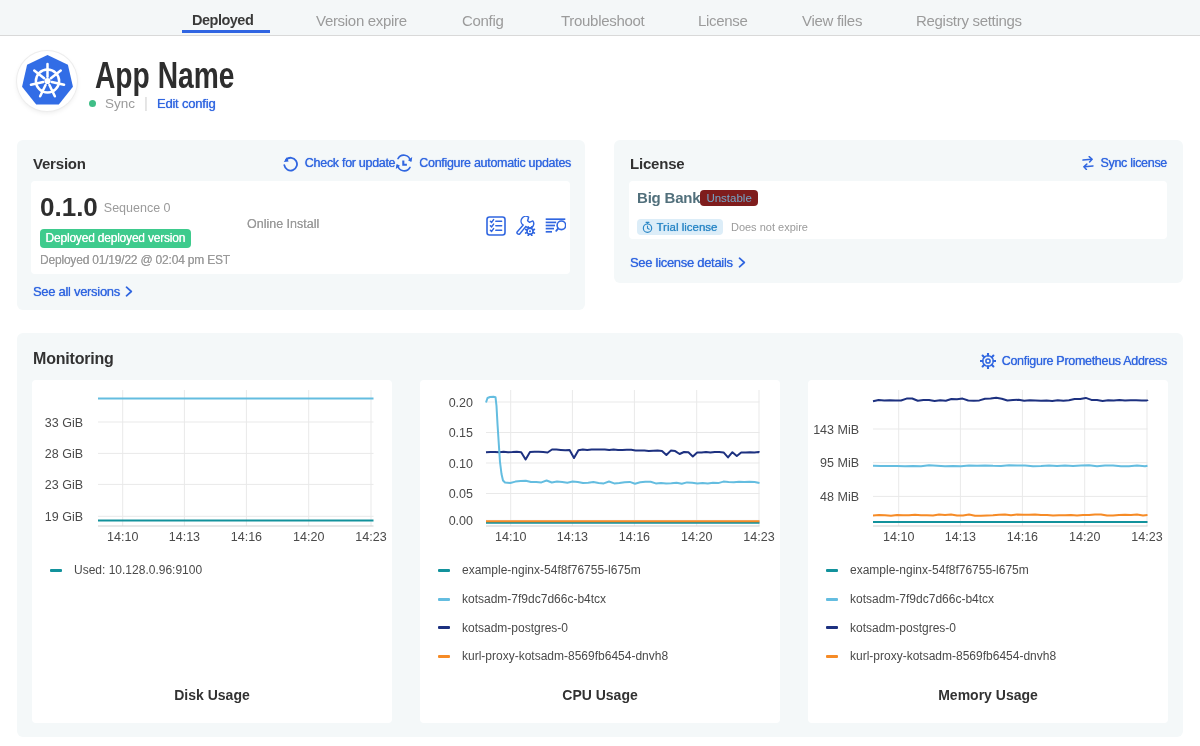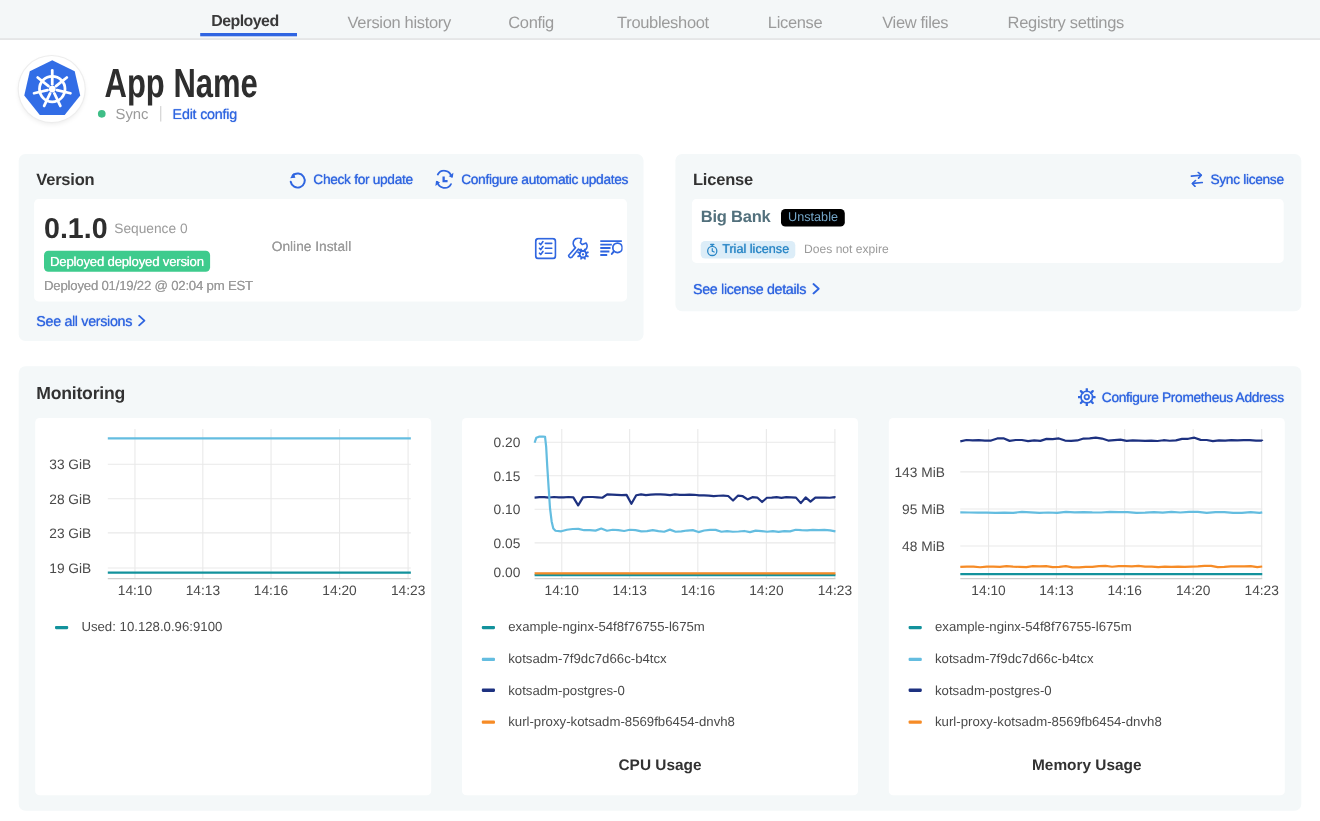--- a/index.html
+++ b/index.html
@@ -20,21 +20,21 @@
 .hlink { font-size:12.5px; font-weight:normal; text-shadow:0 0 0.85px currentColor; color:#3066e0; text-decoration:none; display:inline-flex; align-items:center; letter-spacing:-0.3px; white-space:nowrap; }
 .hlink svg { margin-right:6px; }
 
 .v010 { font-size:26px; font-weight:bold; color:#2e2e2e; }
 .seq { font-size:12.5px; color:#9b9b9b; margin-left:6px; position:relative; top:-4px; }
 .gbadge { display:inline-block; background:#3ecb8d; color:#fff; font-size:12px; font-weight:normal; text-shadow:0 0 0.7px #fff; padding:2.5px 5.5px; border-radius:4px; letter-spacing:-0.2px; }
 .deployed { font-size:12px; color:#9b9b9b; font-weight:normal; text-shadow:0 0 0.6px currentColor; letter-spacing:-0.2px; }
 .oinstall { font-size:12.5px; color:#9b9b9b; font-weight:normal; text-shadow:0 0 0.6px currentColor; }
 
 .bigbank { font-size:15px; font-weight:bold; color:#52707c; letter-spacing:-0.2px; }
-.unstable { display:inline-block; background:#000000; color:#74a6c8; font-size:11.5px; padding:2px 6px; border-radius:4px; margin-left:10px; position:relative; top:-1px; }
+.unstable { display:inline-block; background:#7f1d1d; color:#74a6c8; font-size:11.5px; padding:2px 6px; border-radius:4px; position:relative; top:-1px; }
 .trial { display:inline-flex; align-items:center; background:#dcedf8; color:#2b87c6; font-size:11.5px; font-weight:normal; text-shadow:0 0 0.7px currentColor; padding:2px 5.5px 2px 4.5px; border-radius:4px; height:16px; }
 .noexpire { font-size:11px; color:#9b9b9b; margin-left:8px; }
 
 .chartcard { position:absolute; background:#fff; border-radius:4px; width:360px; height:343px; top:47px; }
 .gl { stroke:#e9e9e9; stroke-width:1; }
 .ax { stroke:#cfcfcf; stroke-width:1; }
 .ylab, .xlab { font-size:12.5px; fill:#4a4a4a; font-family:"Liberation Sans",sans-serif; }
 .ln { fill:none; stroke-width:2; stroke-linejoin:round; stroke-linecap:butt; }
 .lb { stroke:#64bde0; }
 .tl { stroke:#12929c; }
@@ -42,21 +42,21 @@
 .or { stroke:#f68b26; }
 .legend { position:absolute; left:18px; }
 .lrow { display:flex; align-items:center; height:28.7px; font-size:12px; color:#4a4a4a; }
 .ldash { width:12px; height:3px; border-radius:1px; margin-right:12px; flex:none; }
 .ctitle { position:absolute; left:0; width:100%; text-align:center; bottom:20px; font-size:14px; font-weight:bold; color:#323232; }
 </style>
 </head>
 <body>
 <div class="nav">
 <span class="active" style="left:192px;">Deployed</span>
-<span style="left:316px;">Version history</span>
+<span style="left:316px;">Version expire</span>
 <span style="left:462px;">Config</span>
 <span style="left:561px;">Troubleshoot</span>
 <span style="left:698px;">License</span>
 <span style="left:802px;">View files</span>
 <span style="left:916px;">Registry settings</span>
 <div class="underline"></div>
 </div>
 
 <div class="applogo">
     <svg width="59" height="60" viewBox="0 0 61 62" style="position:absolute;left:1px;top:0px;">
@@ -75,21 +75,21 @@
 <div class="appname">App Name</div>
 <div class="appmeta">
     <span class="dot"></span>
     <span style="font-size:13.5px;">Sync</span>
     <span class="sep">|</span>
     <a class="blue" style="font-size:13px; letter-spacing:-0.2px;">Edit config</a>
   </div>
 
 <div class="card" style="left:17px; top:140px; width:568px; height:170px;">
   <div class="card-title" style="position:absolute; left:16px; top:15px;">Version</div>
-  <div style="position:absolute; right:14px; top:14px; display:flex; gap:20px;">
+  <div style="position:absolute; right:14px; top:14px; display:flex; ">
     <a class="hlink"><svg width="17" height="18" viewBox="0 0 17 18">
           <path d="M 4.1 5.6 A 6.4 6.4 0 1 1 2.3 11.2" fill="none" stroke="#3066e0" stroke-width="1.8" stroke-linecap="round"></path>
           <polygon points="1.8,8.1 6.6,7.6 4.8,3.2" fill="#3066e0"></polygon>
         </svg> Check for update</a>
     <a class="hlink"><svg width="18" height="18" viewBox="0 0 18 18">
           <path d="M 3.0 4.6 A 6.6 6.6 0 0 1 15.3 6.6" fill="none" stroke="#3066e0" stroke-width="1.6" stroke-linecap="round"></path>
           <path d="M 15.0 13.4 A 6.6 6.6 0 0 1 2.7 11.4" fill="none" stroke="#3066e0" stroke-width="1.6" stroke-linecap="round"></path>
           <polygon points="17.2,3.0 16.6,7.7 12.9,6.2" fill="#3066e0"></polygon>
           <polygon points="0.8,15.0 1.4,10.3 5.1,11.8" fill="#3066e0"></polygon>
           <path d="M 8.3 6.4 L 8.3 10.7 L 11.9 10.7" fill="none" stroke="#3066e0" stroke-width="2.1"></path>
@@ -199,20 +199,21 @@
         <text x="152.4" y="157" class="xlab" text-anchor="middle">14:13</text>
         <text x="214.4" y="157" class="xlab" text-anchor="middle">14:16</text>
         <text x="276.7" y="157" class="xlab" text-anchor="middle">14:20</text>
         <text x="339.0" y="157" class="xlab" text-anchor="middle">14:23</text>
         <line x1="66" y1="14.5" x2="341.5" y2="14.5" class="ln lb"></line>
         <line x1="66" y1="136.5" x2="341.5" y2="136.5" class="ln tl"></line>
       </svg>
     <div class="legend" style="top:176px;">
       <div class="lrow"><span class="ldash" style="background:#12929c;"></span>Used: 10.128.0.96:9100</div>
     </div>
+    <div class="ctitle">Disk Usage</div>
   </div>
 
   <div class="chartcard" style="left:403px;">
     <svg width="360" height="162" viewBox="0 0 360 162" style="position:absolute; top:4px; left:0;">
         <line x1="90.7" y1="6" x2="90.7" y2="142" class="gl"></line>
         <line x1="152.4" y1="6" x2="152.4" y2="142" class="gl"></line>
         <line x1="214.4" y1="6" x2="214.4" y2="142" class="gl"></line>
         <line x1="276.7" y1="6" x2="276.7" y2="142" class="gl"></line>
         <line x1="339.0" y1="6" x2="339.0" y2="142" class="gl"></line>
         <line x1="66" y1="18" x2="339.5" y2="18" class="gl"></line>

